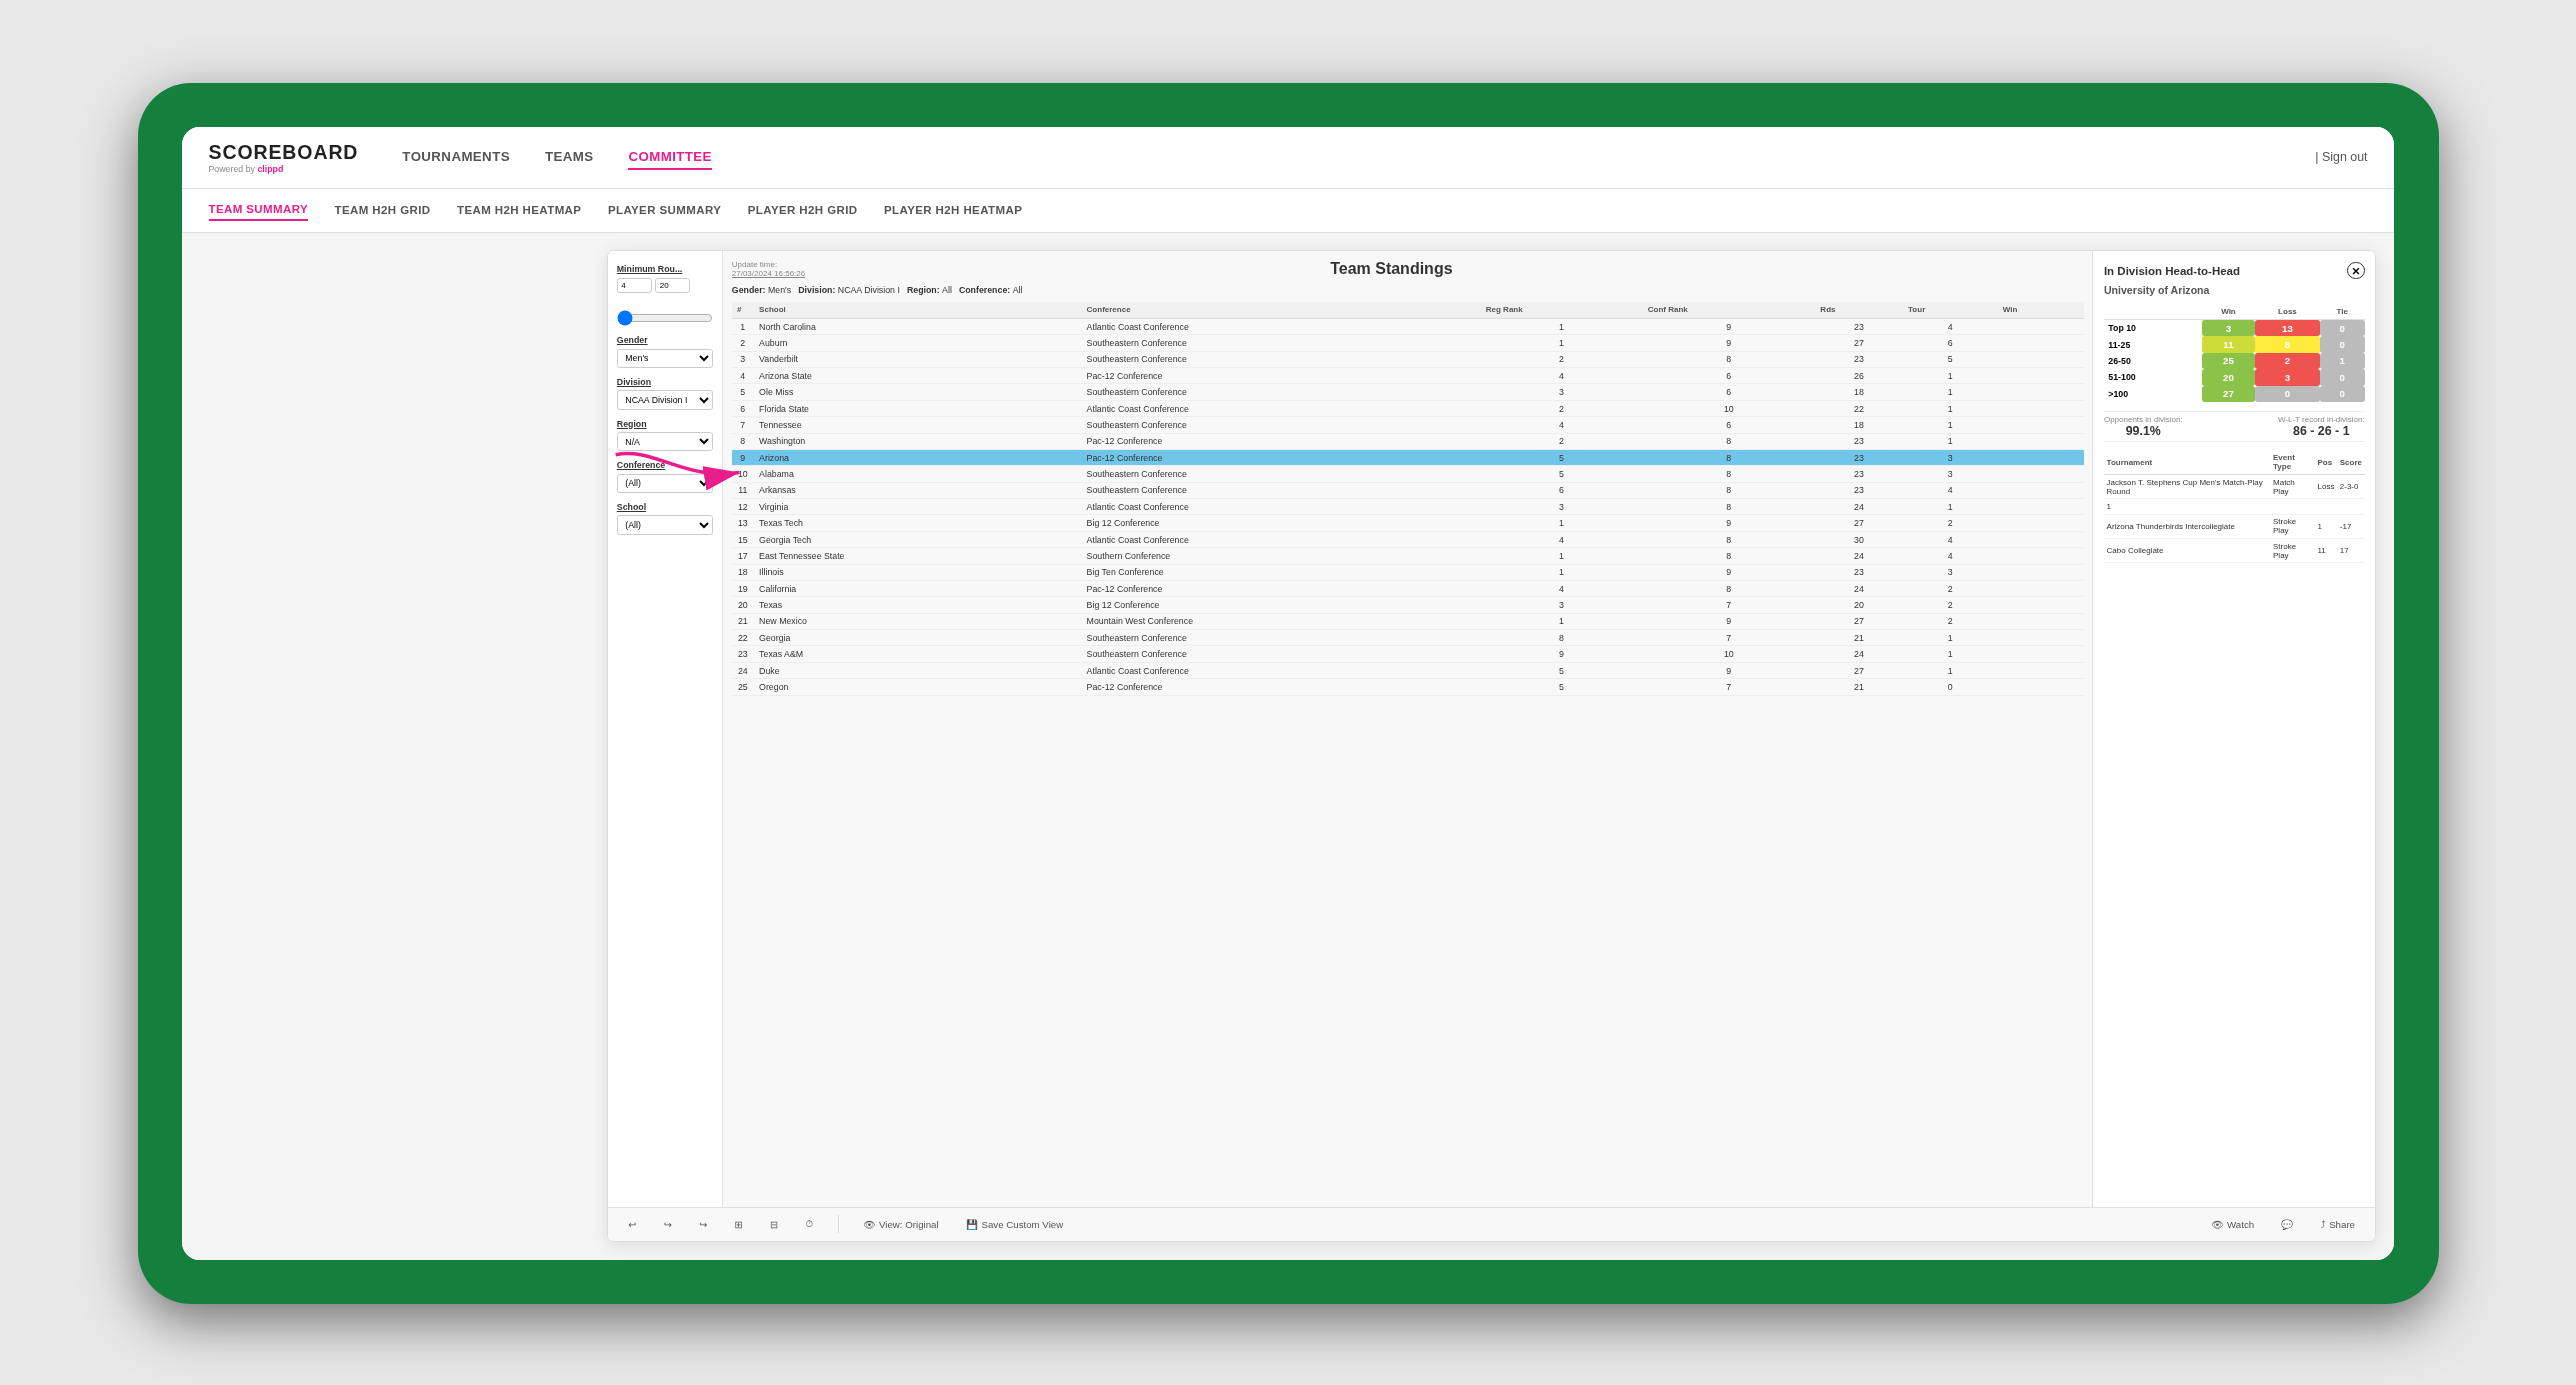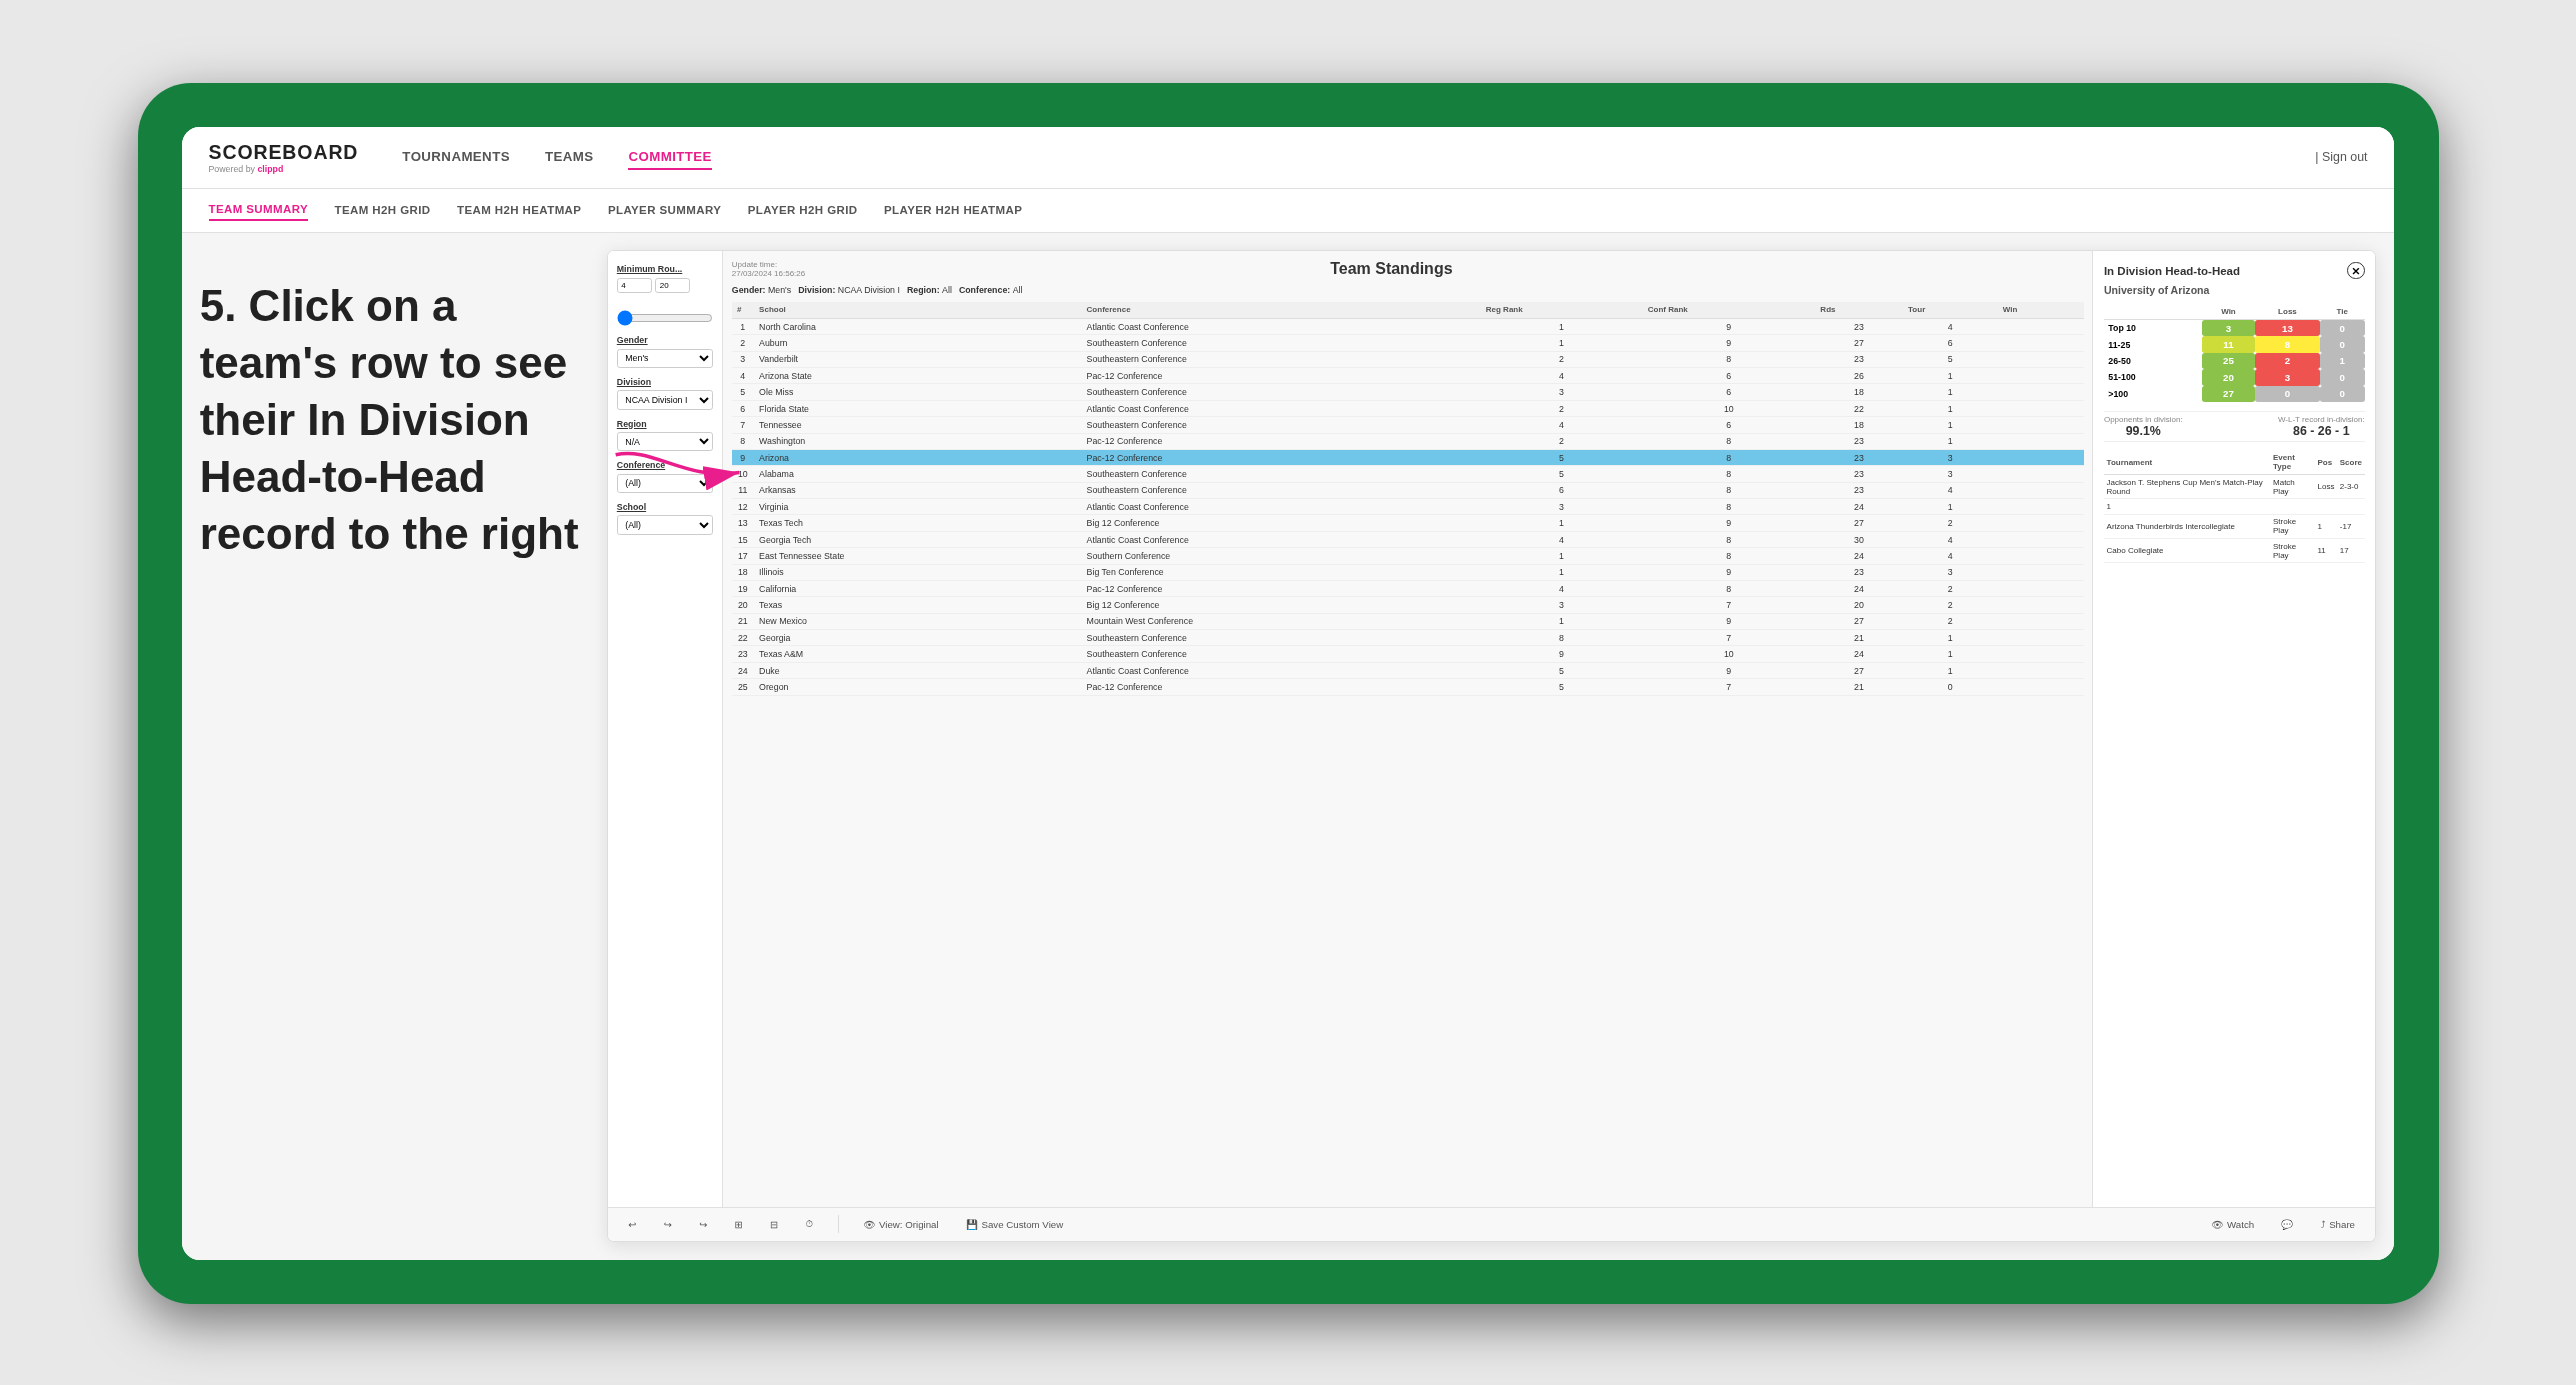--- a/index.html
+++ b/index.html
@@ -451,23 +451,20 @@
       <div class="sub-nav-item active">TEAM SUMMARY</div>
       <div class="sub-nav-item">TEAM H2H GRID</div>
       <div class="sub-nav-item">TEAM H2H HEATMAP</div>
       <div class="sub-nav-item">PLAYER SUMMARY</div>
       <div class="sub-nav-item">PLAYER H2H GRID</div>
       <div class="sub-nav-item">PLAYER H2H HEATMAP</div>
     </div>
 
     <div class="main-content">
 
-      <div class="instruction-overlay">
-        <div class="instruction-text">5. Click on a team's row to see their In Division Head-to-Head record to the right</div>
-      </div>
 
       <div class="arrow-container">
         <svg class="arrow-svg" viewBox="0 0 180 80">
           <defs>
             <marker id="arrowhead" markerWidth="10" markerHeight="7" refX="10" refY="3.5" orient="auto">
               <polygon points="0 0, 10 3.5, 0 7" fill="#e91e8c"></polygon>
             </marker>
           </defs>
           <path d="M 20,20 C 60,10 100,50 160,40" stroke="#e91e8c" stroke-width="4" fill="none" marker-end="url(#arrowhead)"></path>
         </svg>
@@ -510,21 +507,21 @@
             <div class="filter-label">School</div>
             <select class="filter-select">
               <option>(All)</option>
             </select>
           </div>
 
           <div class="table-area">
             <div class="table-header-section">
               <div>
                 <div style="font-size:8px;color:#888;">Update time:</div>
-                <div style="font-size:8px;color:#888;">27/03/2024 16:56:26</div>
+                <div style="font-size:8px;color:#888;text-decoration:underline;">27/03/2024 16:56:26</div>
               </div>
               <div class="table-title">Team Standings</div>
               <div style="width:106px;"></div>
             </div>
 
             <div class="filter-row">
               <span><span>Gender:</span> <span style="font-weight:400;">Men's</span></span>
               <span><span>Division:</span> <span style="font-weight:400;">NCAA Division I</span></span>
               <span><span>Region:</span> <span style="font-weight:400;">All</span></span>
               <span><span>Conference:</span> <span style="font-weight:400;">All</span></span>

